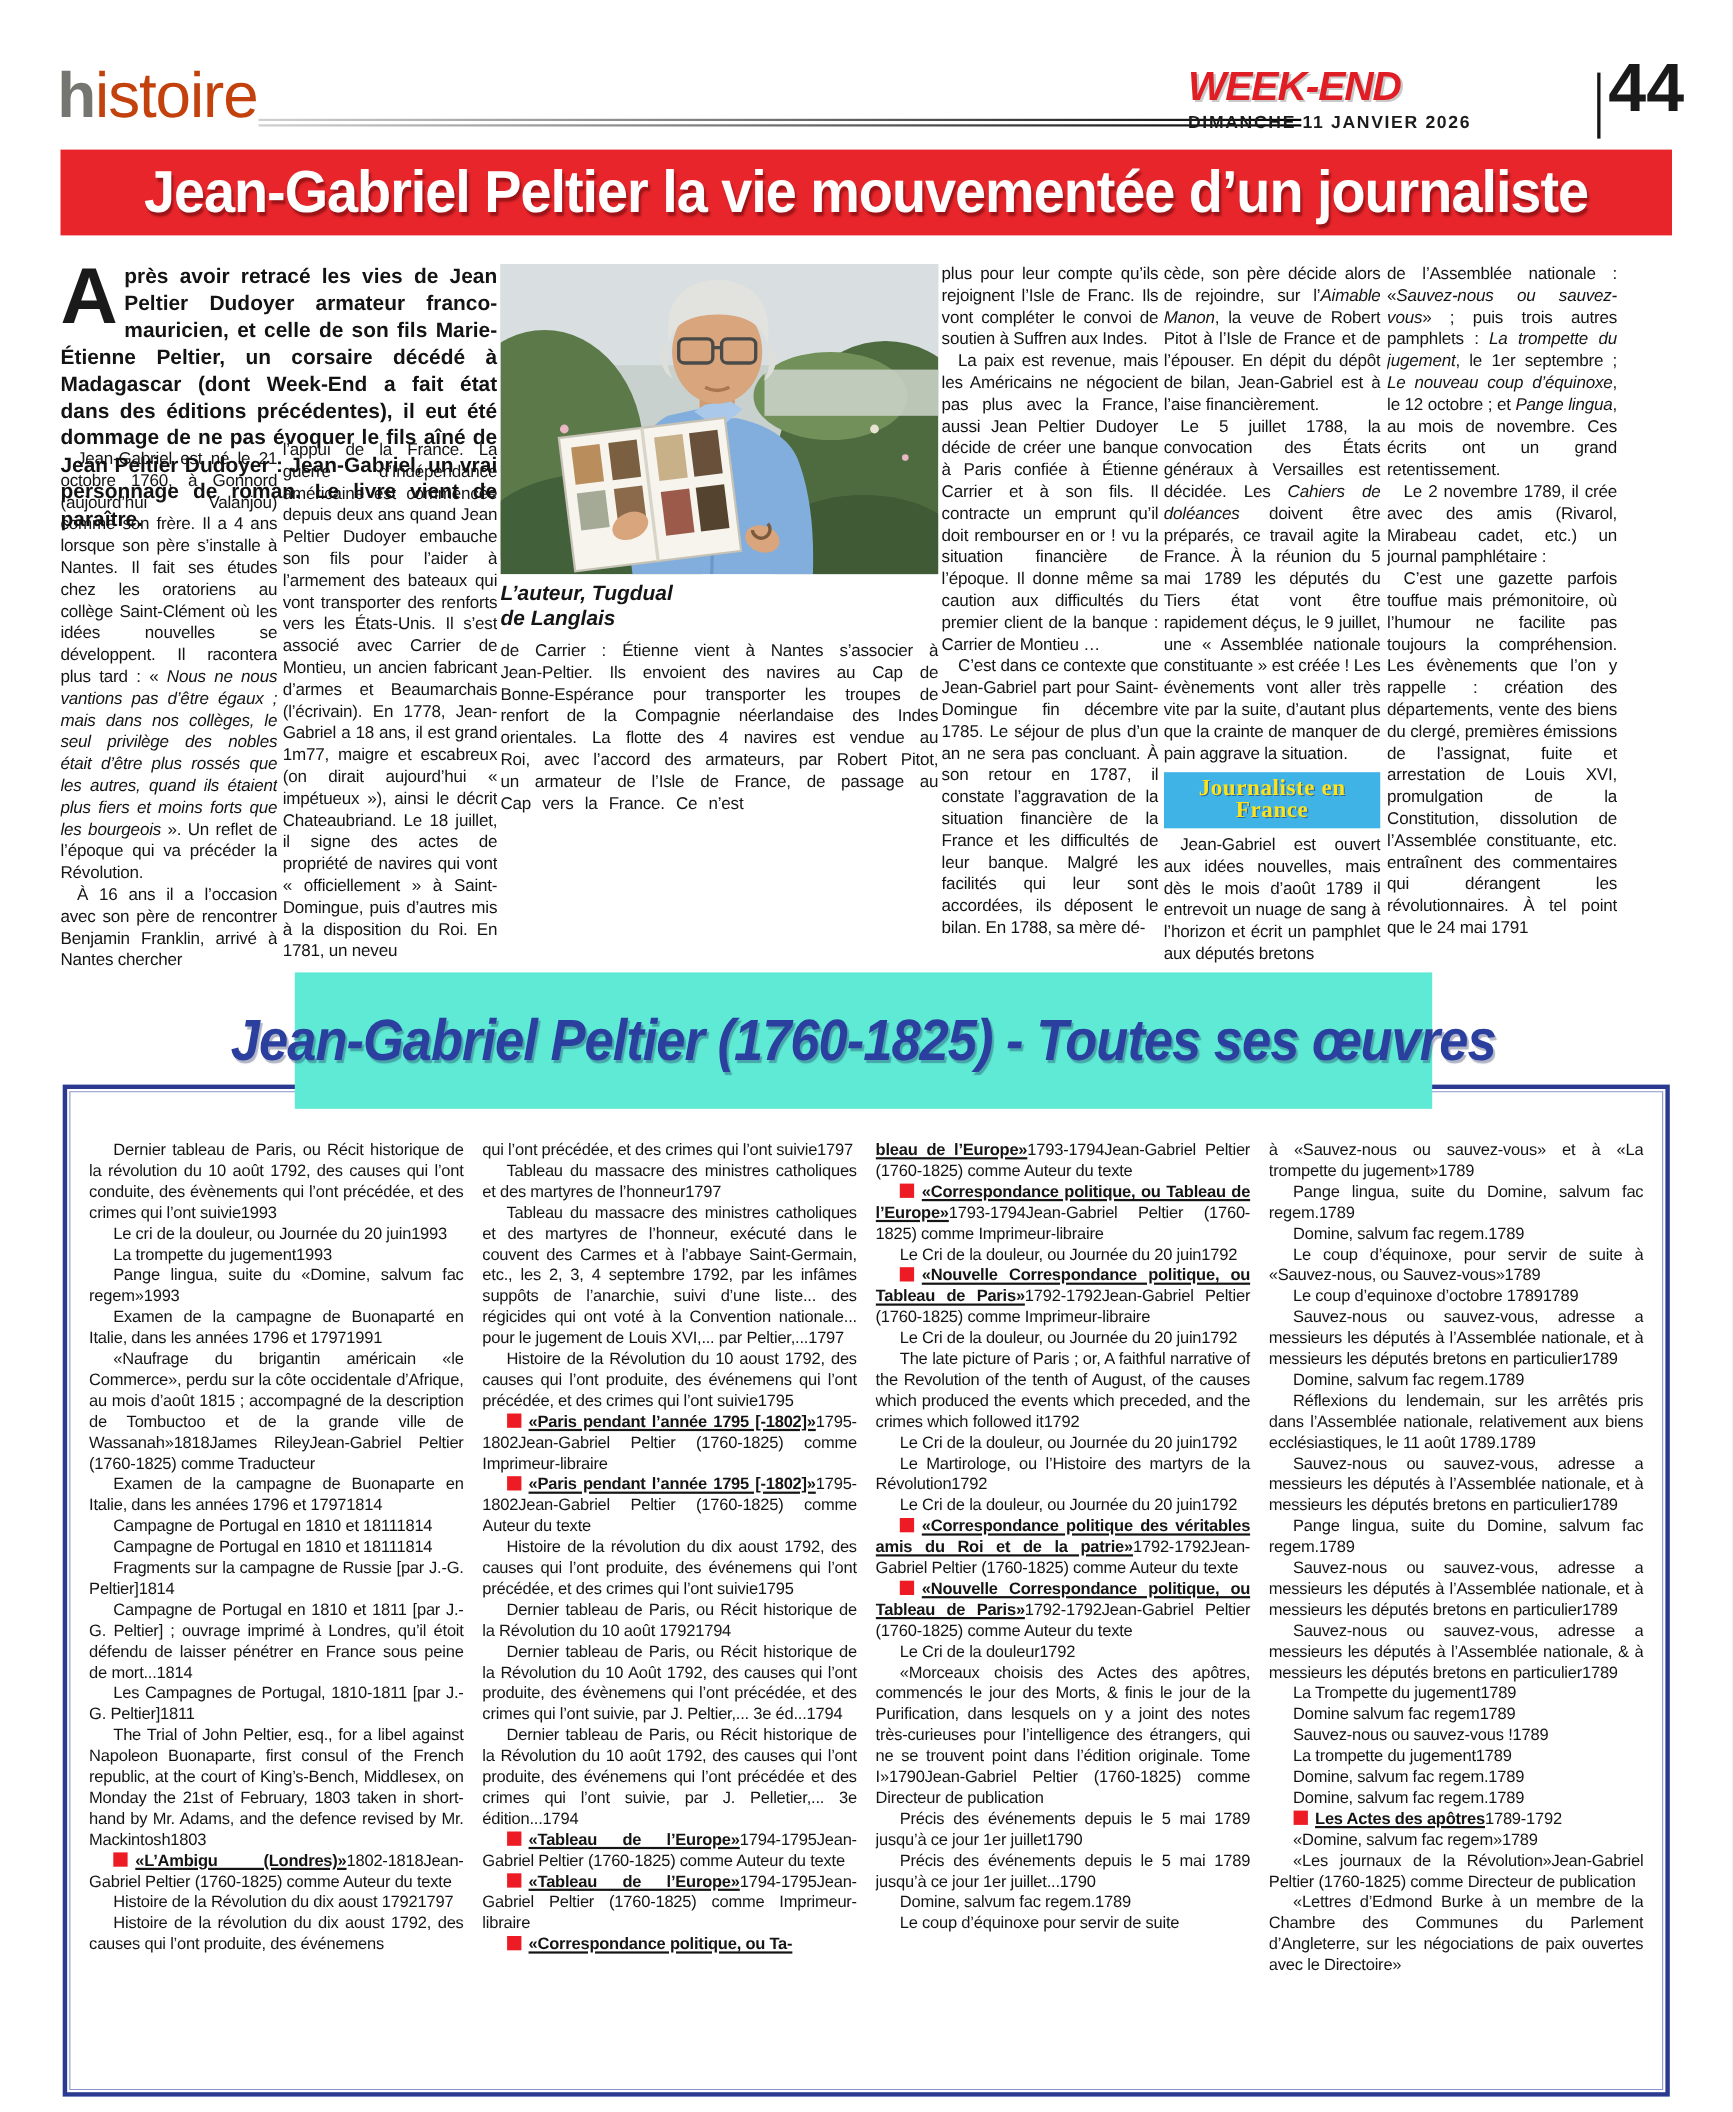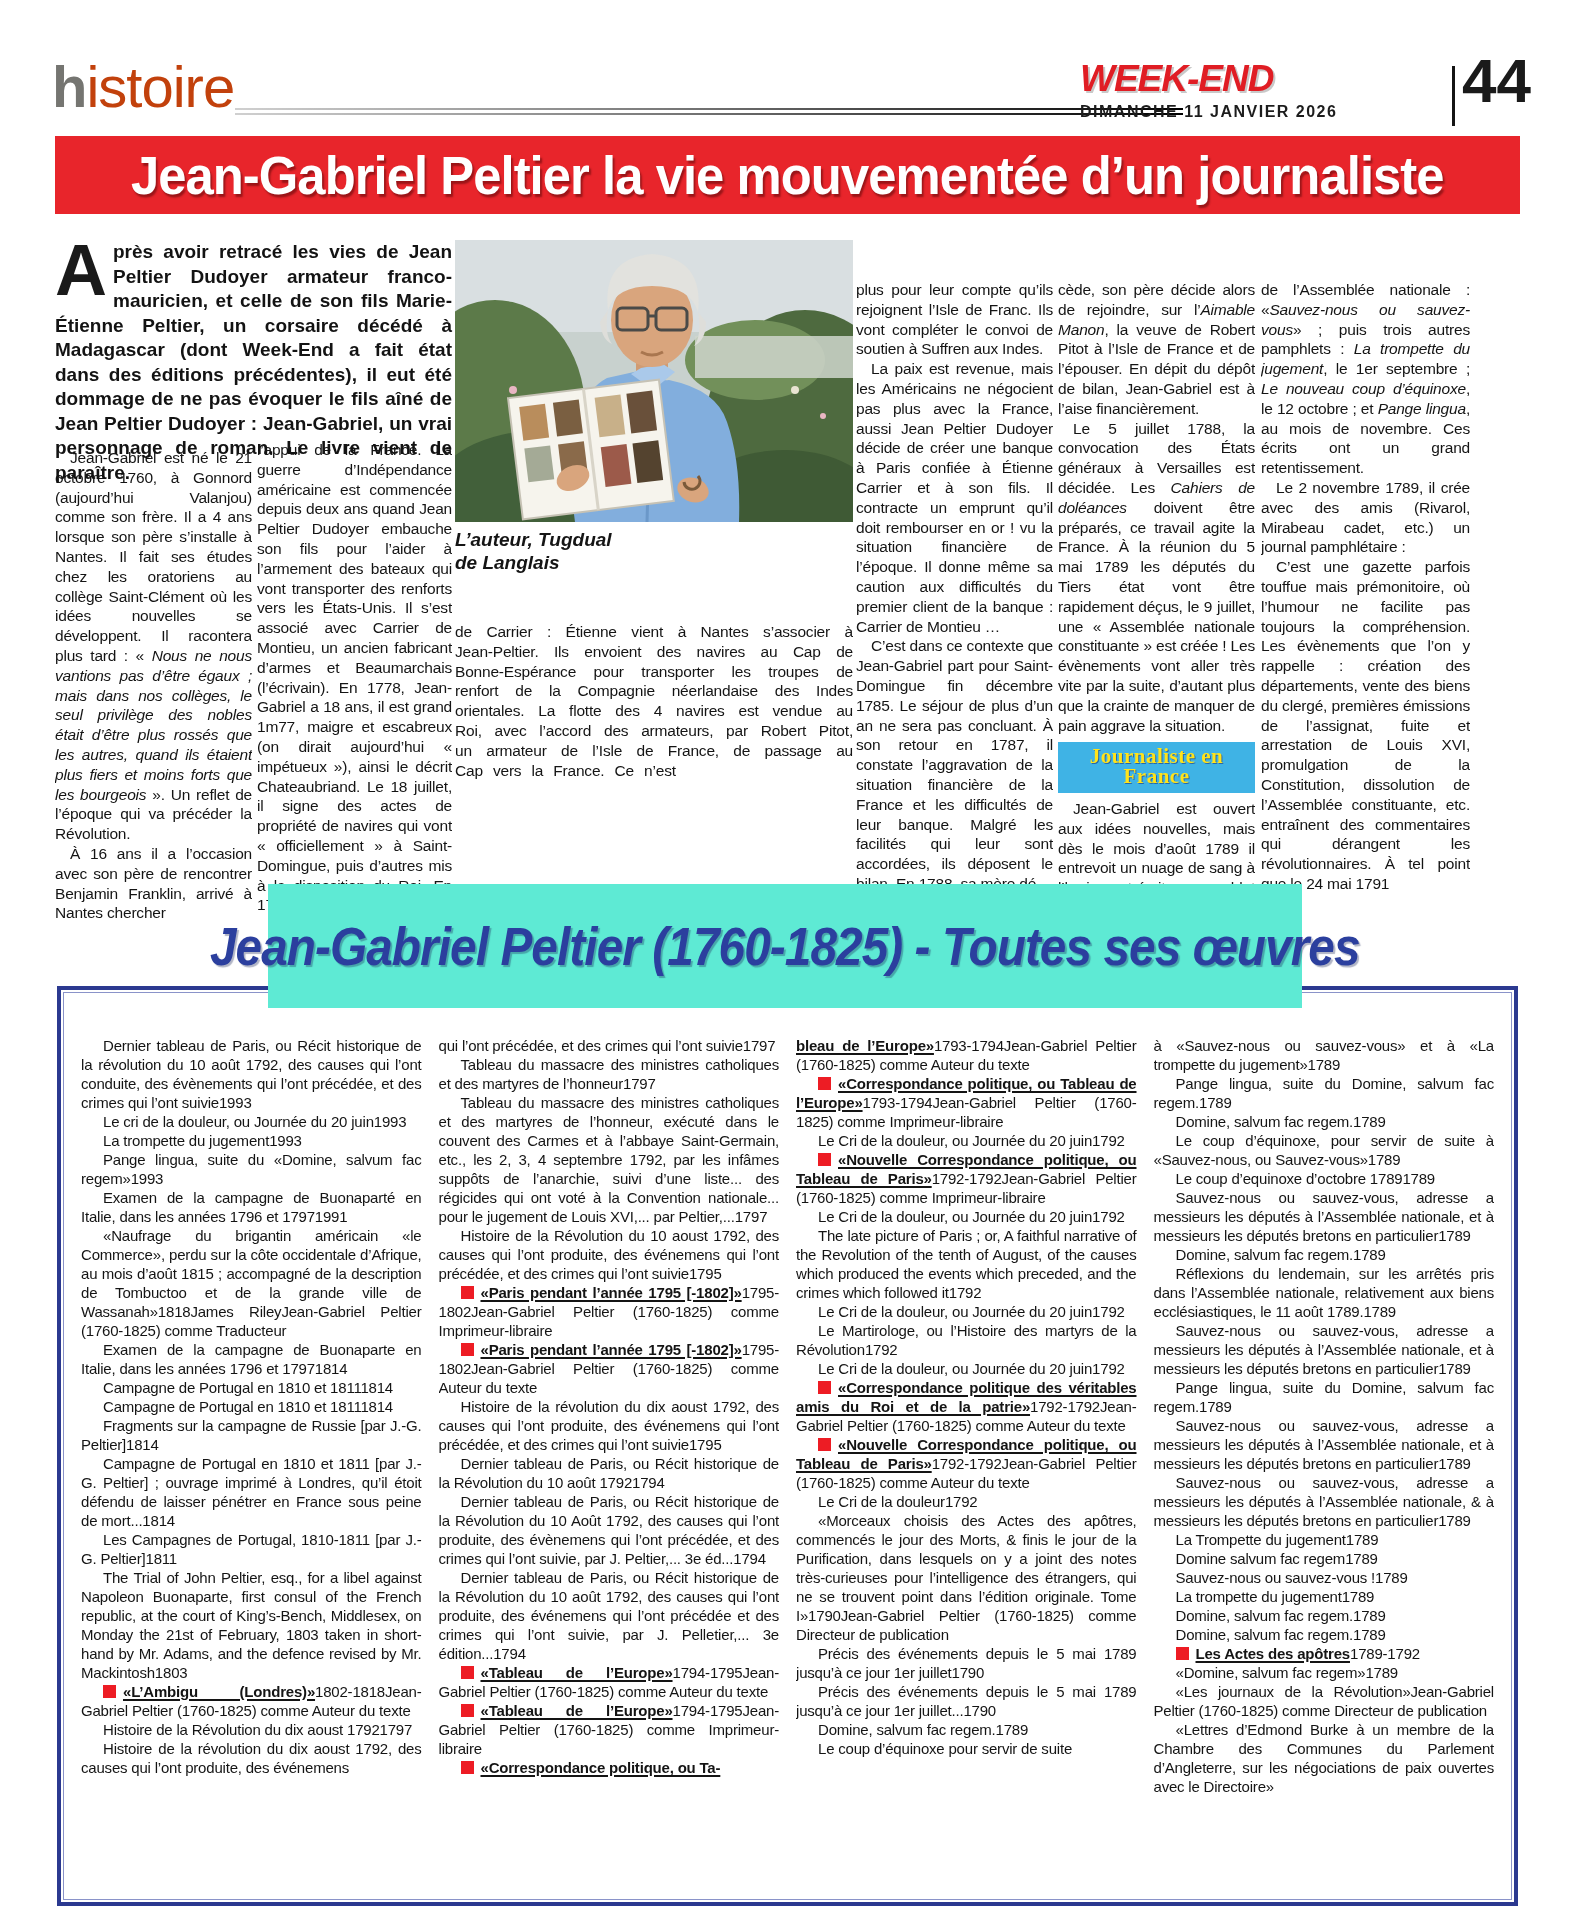--- a/index.html
+++ b/index.html
@@ -23,21 +23,21 @@
   .banner{position:absolute;left:55px;top:136px;width:1465px;height:78px;background:#e8252b;
           display:flex;align-items:center;justify-content:center;overflow:hidden;}
   .banner span{font-size:54px;font-weight:bold;color:#fff;white-space:nowrap;letter-spacing:-1px;
                transform:scaleX(0.94);text-shadow:2px 3px 2px rgba(60,0,0,0.45);}
 
   
   .intro{position:absolute;left:55px;top:240px;width:397px;font-size:19px;line-height:24.5px;
          font-weight:bold;text-align:justify;color:#131313;}
   .dropcap{float:left;font-size:72px;line-height:56px;padding:2px 6px 0 0;font-weight:800;color:#1a1a1a;}
   .col{position:absolute;text-align:justify;font-size:15.5px;line-height:19.8px;
-       letter-spacing:-0.2px;overflow:hidden;color:#141414;margin-top:40px;}
+       letter-spacing:-0.2px;overflow:hidden;color:#141414;}
   .col p{margin:0;text-indent:15px;}
   .col p.ni{text-indent:0;}
   .c1{left:55px;top:408px;width:197px;height:478px;}
   .c2{left:257px;top:400px;width:195px;height:478px;}
   .cwide{left:455px;top:582px;width:398px;height:302px;word-spacing:6px;}
   .c5{left:856px;top:240px;width:197px;height:646px;}
   .c6{left:1058px;top:240px;width:197px;height:646px;}
   .c7{left:1261px;top:240px;width:209px;height:646px;}
 
   .photo{position:absolute;left:455px;top:240px;width:398px;height:282px;background:#cfd6d2;overflow:hidden;}

